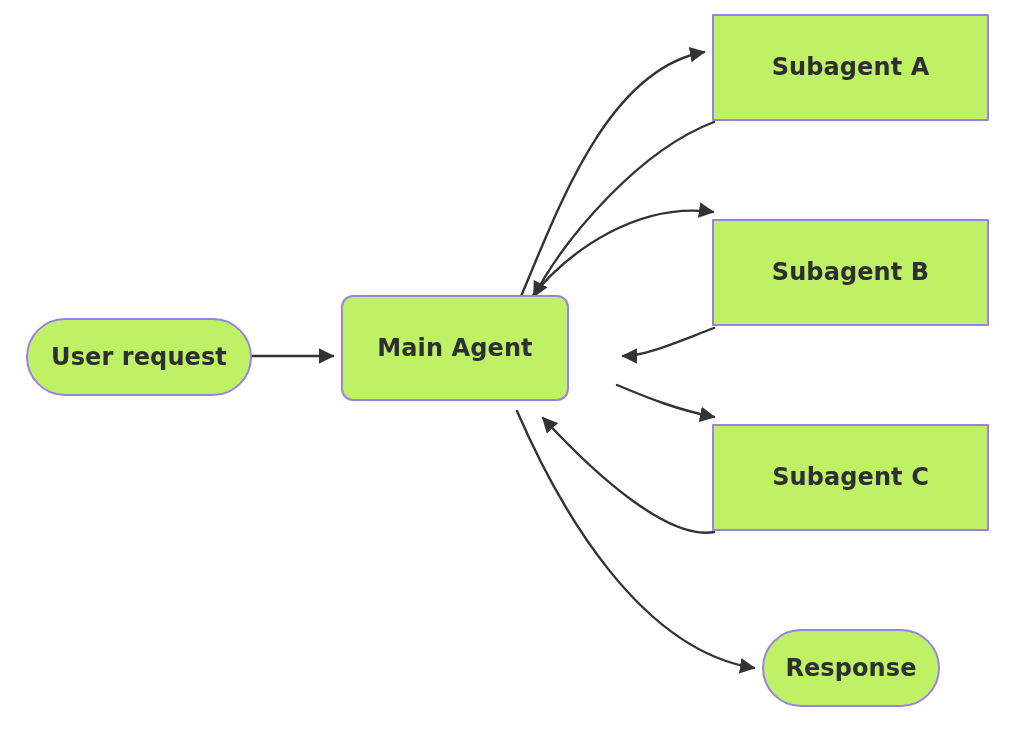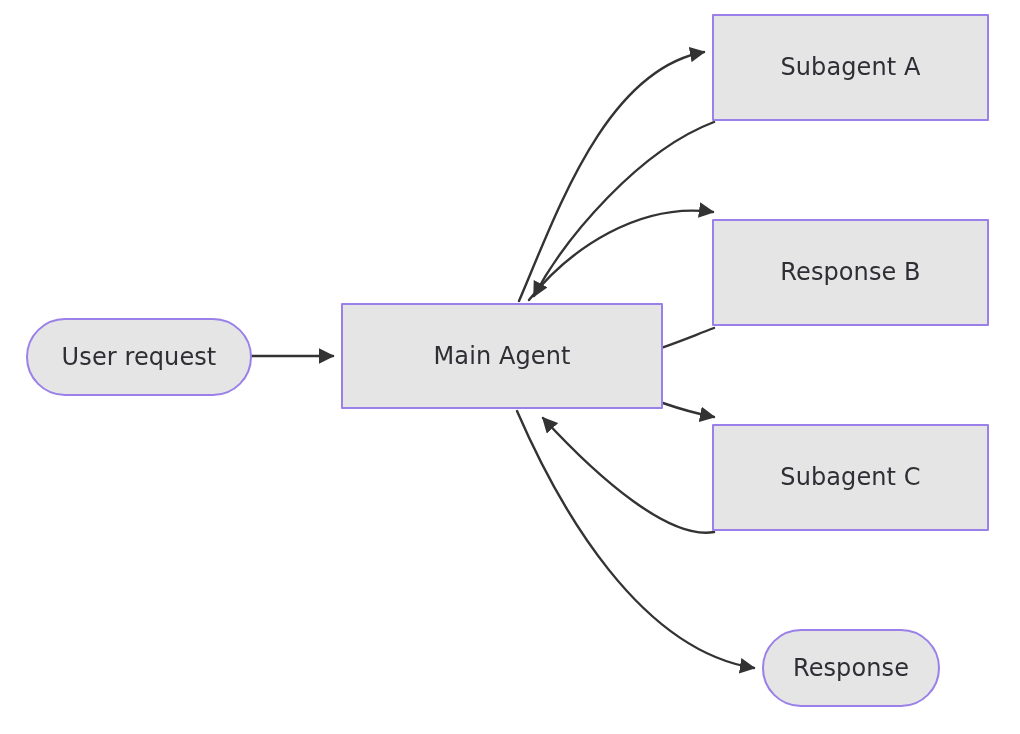--- a/index.html
+++ b/index.html
@@ -23,36 +23,37 @@
     width: 1020px;
     height: 734px;
     pointer-events: none;
   }
   .node {
     position: absolute;
     box-sizing: border-box;
     display: flex;
     align-items: center;
     justify-content: center;
-    background: #e5e5e5;
+    background: #bef264;
     border: 2px solid #9A80E8;
     color: #2e2e34;
     font-size: 24px;
     line-height: 1.1;
     letter-spacing: 0.1px;
     white-space: nowrap;
     z-index: 2;
+    font-weight: bold;
   }
   .node.rect { border-radius: 1px; }
   .node.pill { border-radius: 40px; }
   .node-label { pointer-events: none; }
 
   
   #node-user-request { left: 26px;  top: 318px; width: 226px; height: 78px; }
-  #node-main-agent   { left: 341px; top: 303px; width: 322px; height: 106px; }
+  #node-main-agent   { left: 341px; top: 295px; width: 228px; height: 106px; border-radius: 12px; }
   #node-subagent-a   { left: 712px; top: 14px;  width: 277px; height: 107px; }
   #node-subagent-b   { left: 712px; top: 219px; width: 277px; height: 107px; }
   #node-subagent-c   { left: 712px; top: 424px; width: 277px; height: 107px; text-align: right; }
   #node-response     { left: 762px; top: 629px; width: 178px; height: 78px; }
 </style>
 </head>
 <body>
 
 <div id="canvas">
 
@@ -89,21 +90,21 @@
 
   <div class="node rect" id="node-main-agent">
     <span class="node-label">Main Agent</span>
   </div>
 
   <div class="node rect" id="node-subagent-a">
     <span class="node-label">Subagent A</span>
   </div>
 
   <div class="node rect" id="node-subagent-b">
-    <span class="node-label">Response B</span>
+    <span class="node-label">Subagent B</span>
   </div>
 
   <div class="node rect" id="node-subagent-c">
     <span class="node-label">Subagent C</span>
   </div>
 
   <div class="node pill" id="node-response">
     <span class="node-label">Response</span>
   </div>
 

